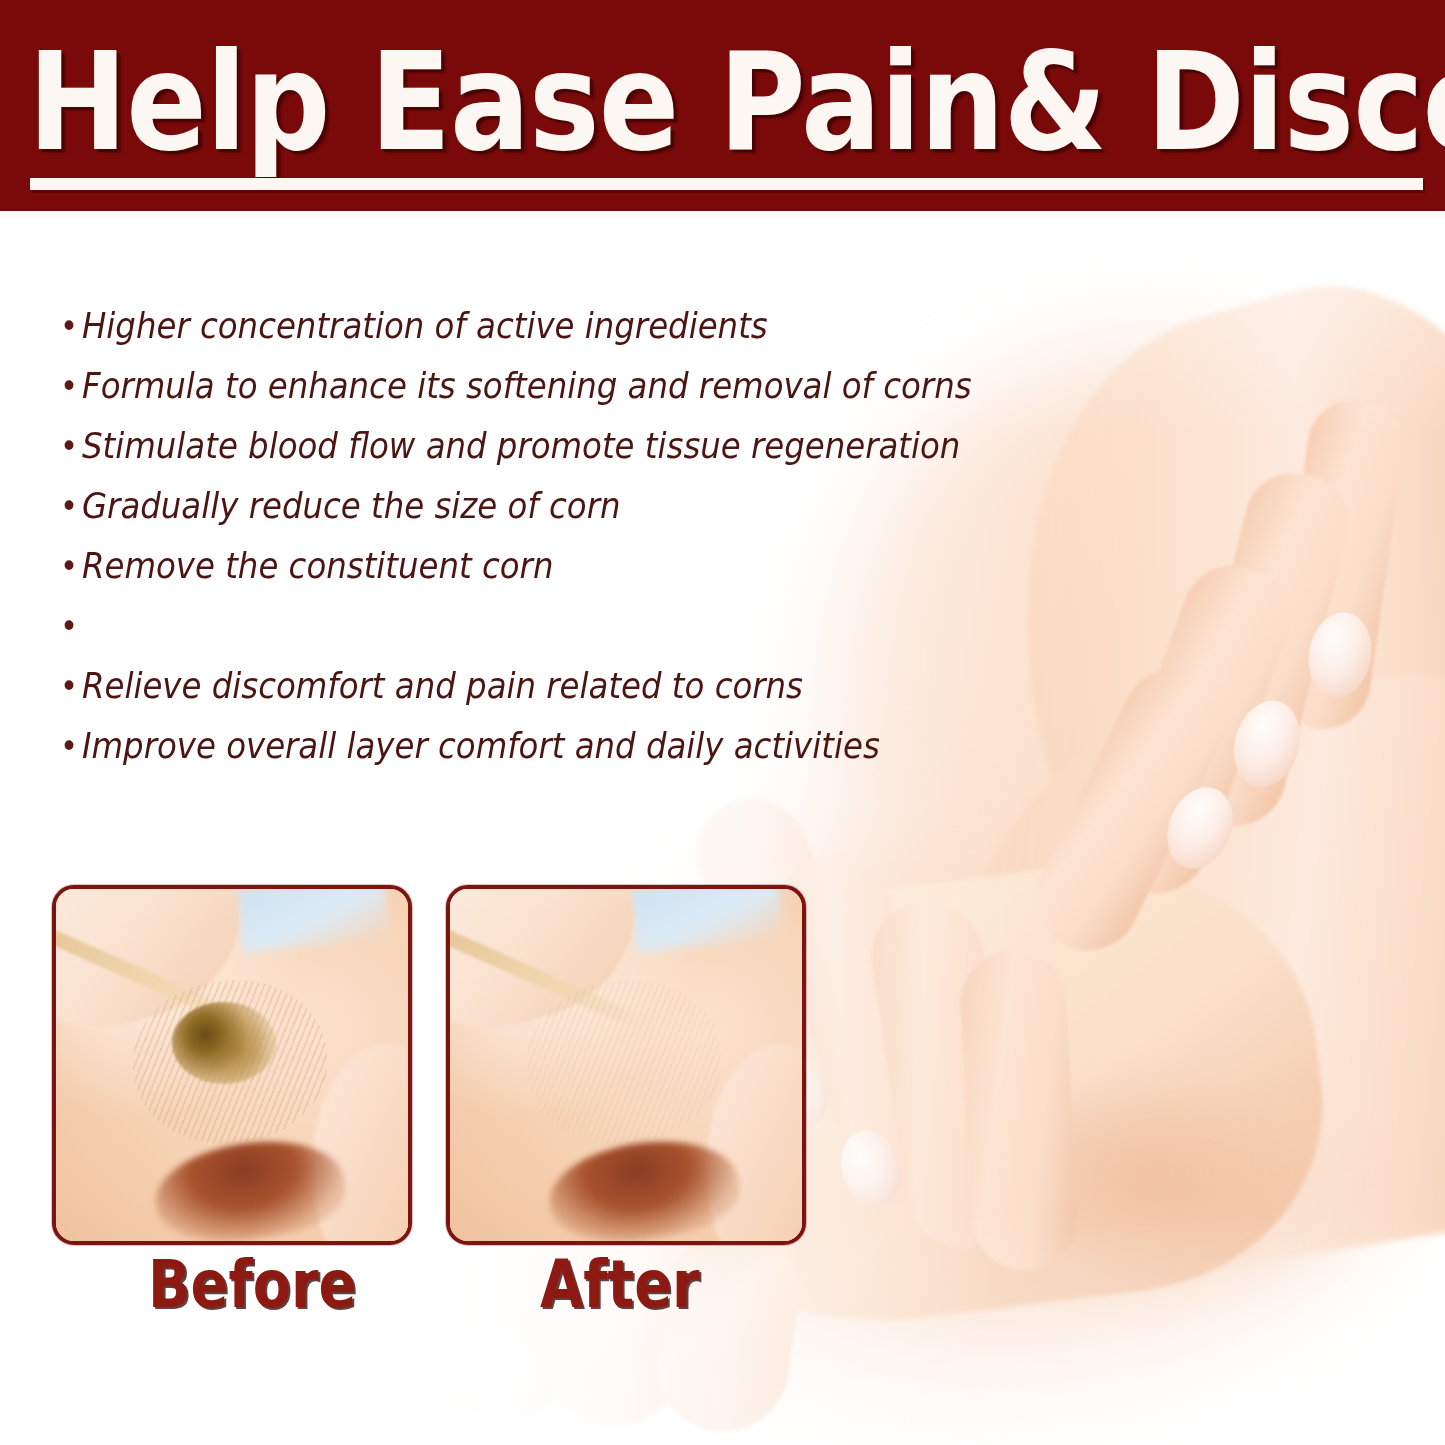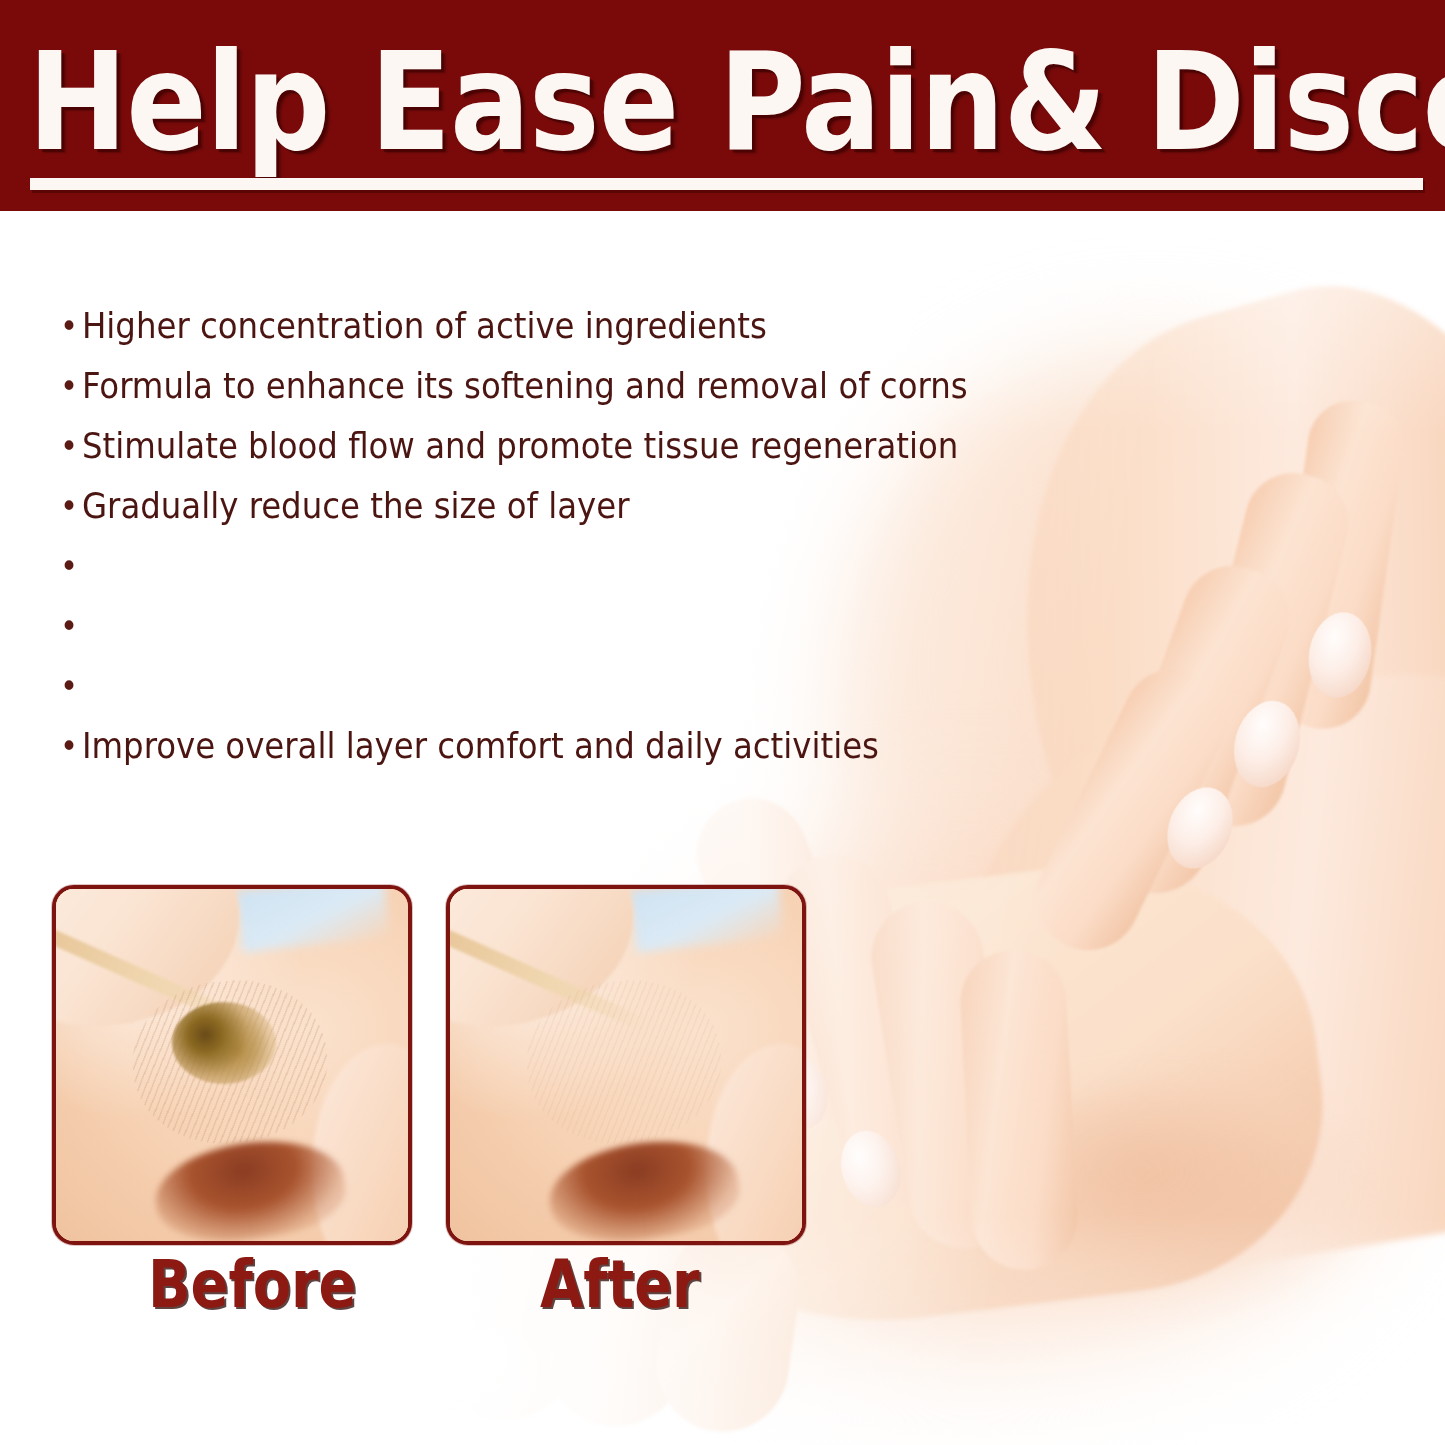--- a/index.html
+++ b/index.html
@@ -223,20 +223,21 @@
     display: inline-block;
     width: 22px;
     font-size: 34px;
     color: #5b1a14;
     flex: none;
   }
   .bullets .txt {
     display: inline-block;
     transform: scaleX(1.0);
     transform-origin: left center;
+    font-style: italic;
   }
 
   
   .ba-frame {
     position: absolute;
     z-index: 4;
     border: 4px solid #7e1410;
     border-radius: 22px;
     overflow: hidden;
     background: #f7d8c0;
@@ -400,30 +401,32 @@
     <li>
       <span class="dot">•</span>
       <span class="txt">Formula to enhance its softening and removal of corns</span>
     </li>
     <li>
       <span class="dot">•</span>
       <span class="txt">Stimulate blood flow and promote tissue regeneration</span>
     </li>
     <li>
       <span class="dot">•</span>
-      <span class="txt">Gradually reduce the size of layer</span>
-    </li>
-    <li>
-      <span class="dot">•</span>
-    </li>
-    <li>
-      <span class="dot">•</span>
-    </li>
-    <li>
-      <span class="dot">•</span>
+      <span class="txt">Gradually reduce the size of corn</span>
+    </li>
+    <li>
+      <span class="dot">•</span>
+      <span class="txt">Remove the constituent corn</span>
+    </li>
+    <li>
+      <span class="dot">•</span>
+    </li>
+    <li>
+      <span class="dot">•</span>
+      <span class="txt">Relieve discomfort and pain related to corns</span>
     </li>
     <li>
       <span class="dot">•</span>
       <span class="txt">Improve overall layer comfort and daily activities</span>
     </li>
   </ul>
 
   <div class="ba-frame frame-before">
     <div class="skin-inner">
       <div class="blue-sliver"></div>

